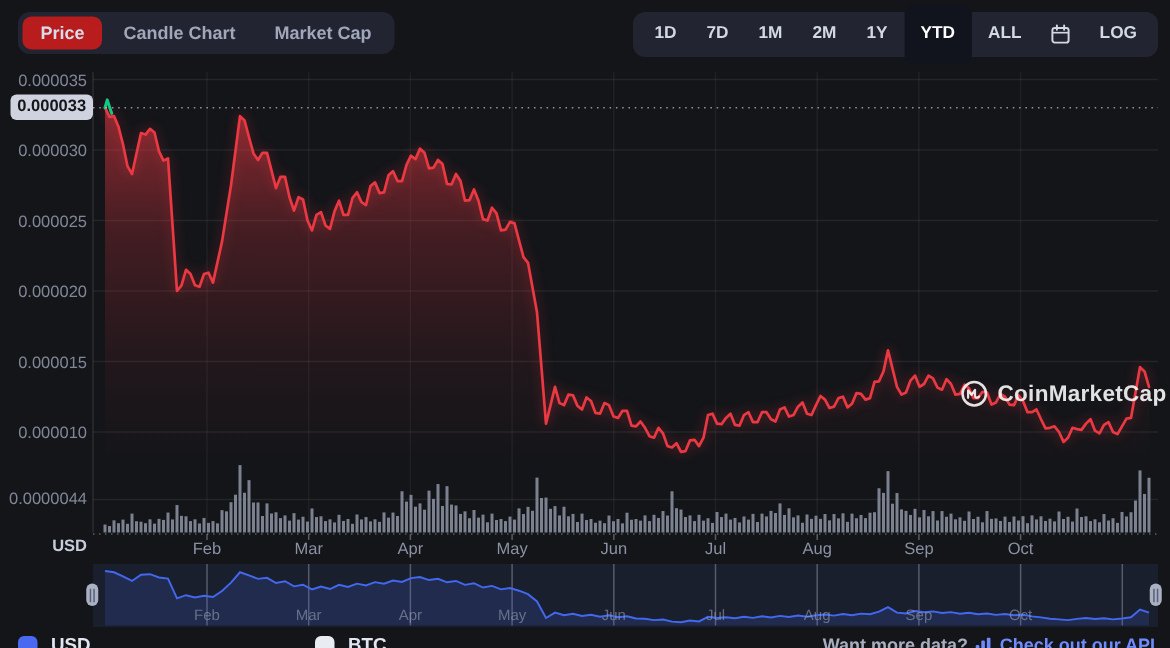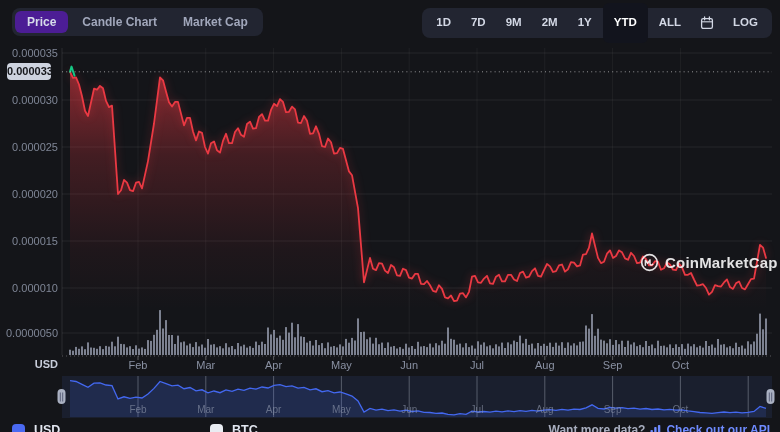--- a/index.html
+++ b/index.html
@@ -4,31 +4,31 @@
 <style>
   html,body{margin:0;padding:0;background:#141519;}
   *{box-sizing:border-box;font-family:"Liberation Sans",sans-serif;}
   .app{position:relative;width:780px;height:432px;background:#141519;overflow:hidden;}
 
   
   .chart-tabs{position:absolute;left:12px;top:8px;height:28px;background:#222531;border-radius:8px;
     display:flex;align-items:center;padding:3px;gap:2px;z-index:5;}
   .chart-tabs .tab{border:none;background:transparent;color:#a1a7bb;font-size:12px;font-weight:700;
     padding:5px 12px;border-radius:6px;cursor:pointer;line-height:1;}
-  .chart-tabs .tab.active{background:#4c1d95;color:#d7dcea;}
+  .chart-tabs .tab.active{background:#b91c1c;color:#d7dcea;}
   .range-bar{position:absolute;right:8px;top:8px;height:30px;background:#222531;border-radius:8px;
     display:flex;align-items:center;padding:3px 5px;gap:2px;z-index:5;}
   .range-bar .rbtn{border:none;background:transparent;color:#d3d8e5;font-size:11.5px;font-weight:700;
     padding:5px 9px;border-radius:6px;cursor:pointer;line-height:1;display:flex;align-items:center;}
   .range-bar .rbtn.active{background:#12141d;color:#ffffff;padding:14px 11px;}
   .range-bar .rbtn.icon-btn{padding:4px 8px;}
 
   svg text{font-family:"Liberation Sans",sans-serif;}
 
-  .open-badge{position:absolute;left:7px;top:63px;width:44px;height:17px;background:#ced3df;color:#15161a;
+  .open-badge{position:absolute;left:7px;top:63px;width:55px;height:17px;background:#ced3df;color:#15161a;
     font-size:11px;font-weight:600;border-radius:4px;text-align:center;line-height:17px;z-index:4;}
   .axis-side-label{position:absolute;left:0;width:58px;text-align:right;z-index:4;}
   .vol-label{top:327px;color:#7f8696;font-size:11px;}
   .usd-label{top:358px;color:#c8cdda;font-size:11px;font-weight:700;}
 
   .watermark{position:absolute;left:640px;top:253px;display:flex;align-items:center;gap:6px;z-index:4;
     color:rgba(255,255,255,0.88);font-size:15px;font-weight:700;letter-spacing:0.2px;}
 
   .footer{position:absolute;left:0;top:421px;width:780px;height:24px;z-index:5;}
   .toggle{position:absolute;display:flex;align-items:center;cursor:pointer;}
@@ -382,38 +382,38 @@
     </svg>
 
   <div class="chart-tabs" id="chartTabs">
       <button class="tab active">Price</button>
       <button class="tab">Candle Chart</button>
       <button class="tab">Market Cap</button>
     </div>
   <div class="range-bar" id="rangeBar">
       <button class="rbtn">1D</button>
       <button class="rbtn">7D</button>
-      <button class="rbtn">9M</button>
+      <button class="rbtn">1M</button>
       <button class="rbtn">2M</button>
       <button class="rbtn">1Y</button>
       <button class="rbtn active">YTD</button>
       <button class="rbtn">ALL</button>
       <button class="rbtn icon-btn">
         <svg width="14" height="14" viewBox="0 0 14 14">
           <rect x="1.6" y="2.6" width="10.8" height="9.8" rx="1.6" fill="none" stroke="#d3d8e5" stroke-width="1.3"></rect>
           <line x1="4.6" y1="1" x2="4.6" y2="3.8" stroke="#d3d8e5" stroke-width="1.3" stroke-linecap="round"></line>
           <line x1="9.4" y1="1" x2="9.4" y2="3.8" stroke="#d3d8e5" stroke-width="1.3" stroke-linecap="round"></line>
           <line x1="1.6" y1="5.8" x2="12.4" y2="5.8" stroke="#d3d8e5" stroke-width="1.1"></line>
         </svg>
       </button>
       <button class="rbtn">LOG</button>
     </div>
 
   <div class="open-badge">0.000033</div>
-  <div class="axis-side-label vol-label">0.0000050</div>
+  <div class="axis-side-label vol-label">0.0000044</div>
   <div class="axis-side-label usd-label">USD</div>
 
   <div class="watermark">
     <span style="display:flex;">
       <svg width="19" height="19" viewBox="0 0 19 19">
         <circle cx="9.5" cy="9.5" r="7.8" fill="none" stroke="rgba(255,255,255,0.88)" stroke-width="1.7"></circle>
         <path d="M5.4,12.2 L5.4,7.2 L7.7,10.2 L10,6.9 L10,10.6 C10,12.2 11.6,12.6 12.7,11.3" fill="none" stroke="rgba(255,255,255,0.88)" stroke-width="1.5" stroke-linecap="round" stroke-linejoin="round"></path>
       </svg>
     </span>
     <span>CoinMarketCap</span>

